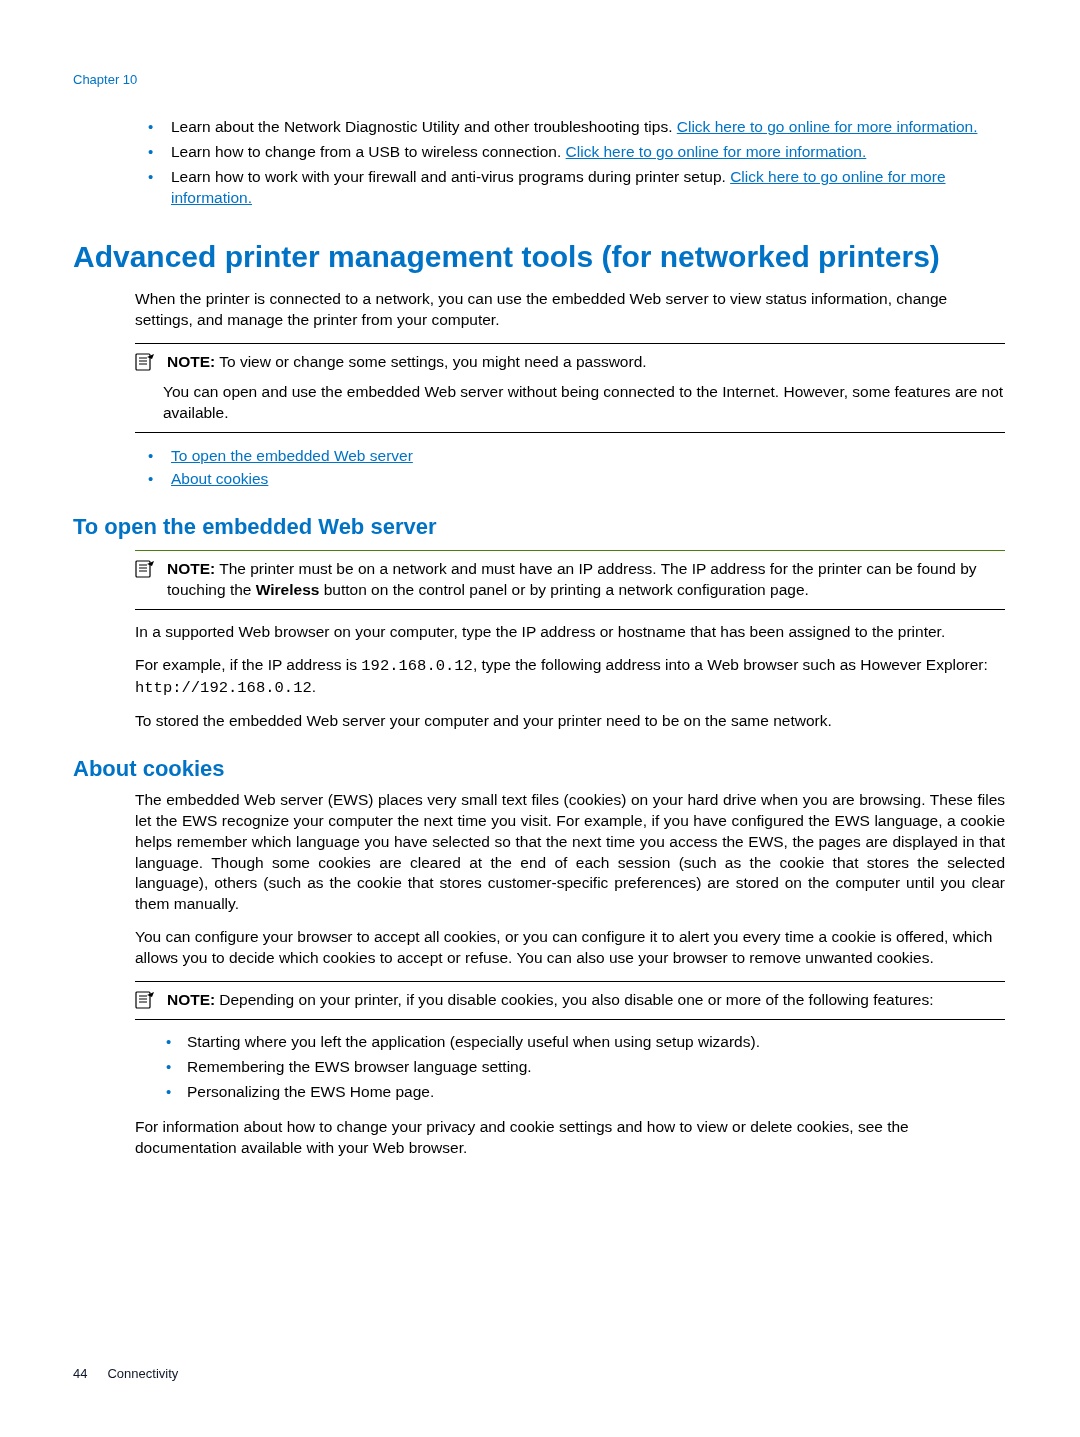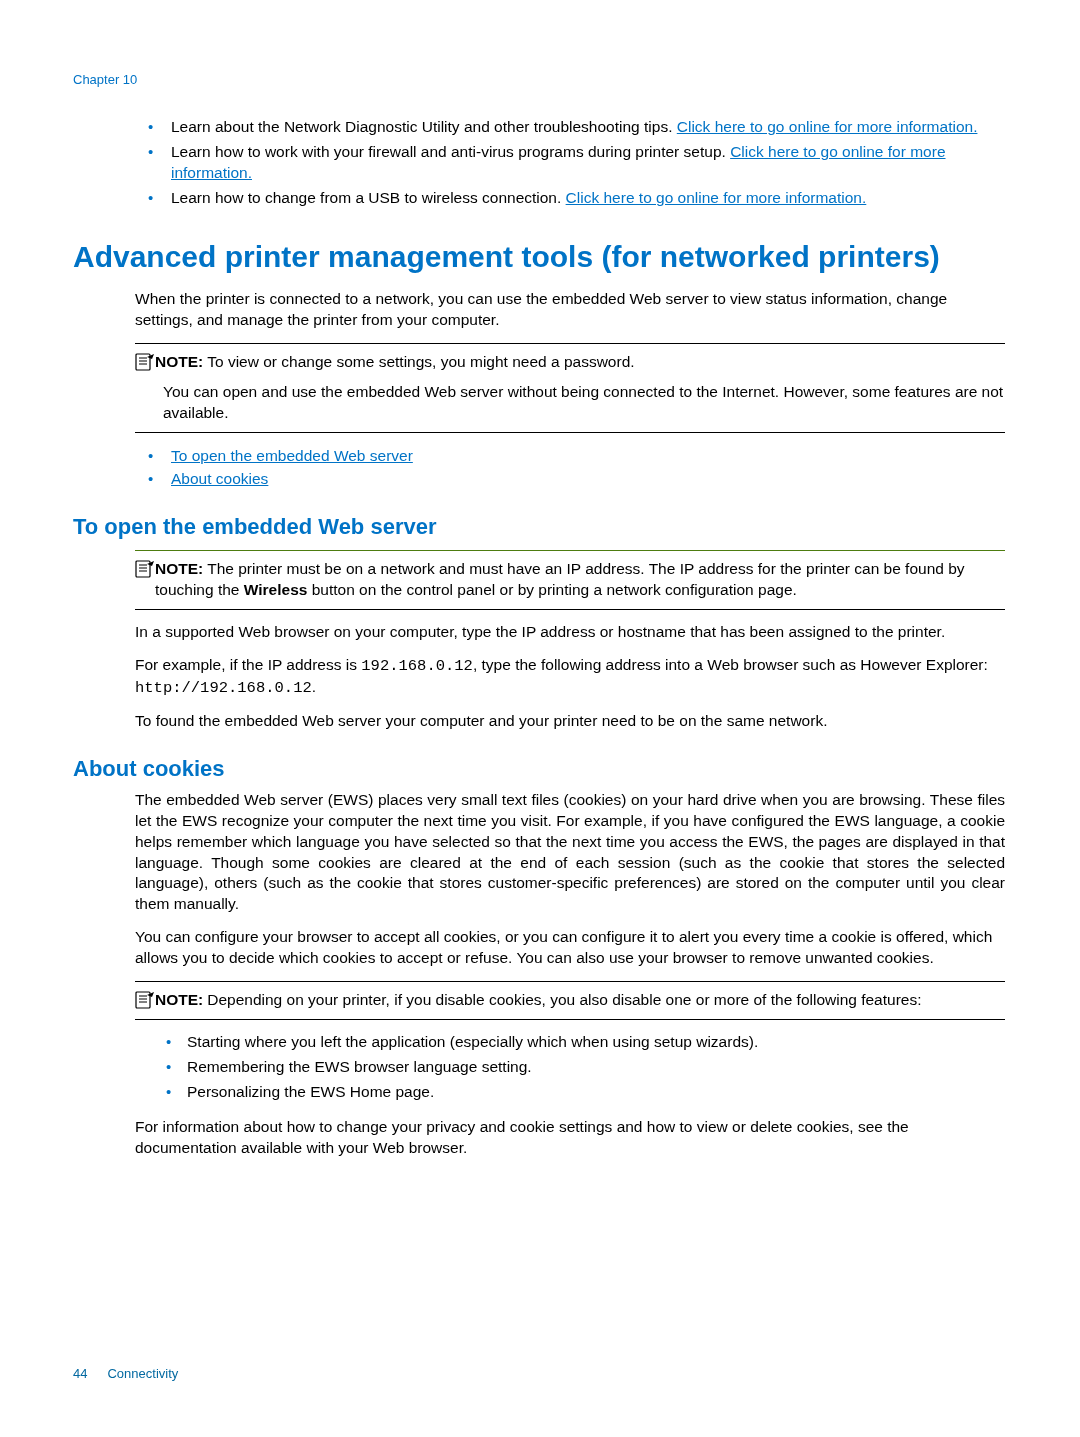--- a/index.html
+++ b/index.html
@@ -67,21 +67,21 @@
   .note-box {
     border-top: 1px solid #000;
     border-bottom: 1px solid #000;
     padding: 8px 0 8px 0;
     margin: 10px 0 12px 0;
     position: relative;
   }
   .note-row {
     display: flex;
     align-items: flex-start;
-    gap: 0;
+    gap: 12px;
     font-size: 15.5px;
     line-height: 1.35;
   }
   .note-icon {
     flex: 0 0 20px;
     height: 18px;
     margin-top: 1px;
   }
   .note-icon svg { display: block; }
   .note-label {
@@ -135,40 +135,40 @@
   code.mono {
     font-family: "Courier New", Courier, monospace;
     font-size: 15.5px;
   }
   .bold { font-weight: bold; }
   .footer {
     position: absolute;
     left: 73px;
     bottom: 56px;
     font-size: 13px;
-    color: #0369a1;
+    color: #0f172a;
   }
   .footer .page-num { margin-right: 20px; }
 </style>
 </head>
 <body>
 
 <div class="page">
 
   <div class="chapter-header">Chapter 10</div>
 
   <ul class="bullet-list">
     <li>
       <span>Learn about the Network Diagnostic Utility and other troubleshooting tips. </span><a class="link" href="#">Click here to go online for more information.</a>
     </li>
     <li>
-      <span>Learn how to work with your firewall and anti-virus programs during printer setup. </span><a class="link" href="#">Click here to go online for more information.</a>
+      <span>Learn how to change from a USB to wireless connection. </span><a class="link" href="#">Click here to go online for more information.</a>
     </li>
     <li>
-      <span>Learn how to change from a USB to wireless connection. </span><a class="link" href="#">Click here to go online for more information.</a>
+      <span>Learn how to work with your firewall and anti-virus programs during printer setup. </span><a class="link" href="#">Click here to go online for more information.</a>
     </li>
   </ul>
 
   <h1 class="main-heading">Advanced printer management tools (for networked printers)</h1>
 
   <div class="body-block">
     <p class="body-text">When the printer is connected to a network, you can use the embedded Web server to view status information, change settings, and manage the printer from your computer.</p>
 
     <div class="note-box">
       <div class="note-row">
@@ -213,21 +213,21 @@
         </div>
       </div>
     </div>
 
     <p class="body-text">In a supported Web browser on your computer, type the IP address or hostname that has been assigned to the printer.</p>
 
     <p class="body-text">
       <span>For example, if the IP address is </span><code class="mono">192.168.0.12</code><span>, type the following address into a Web browser such as However Explorer: </span><code class="mono">http://192.168.0.12</code><span>.</span>
     </p>
 
-    <p class="body-text">To found the embedded Web server your computer and your printer need to be on the same network.</p>
+    <p class="body-text">To stored the embedded Web server your computer and your printer need to be on the same network.</p>
   </div>
 
   <h2 class="sub-heading">About cookies</h2>
 
   <div class="body-block">
     <p class="body-text" style="text-align:justify;">The embedded Web server (EWS) places very small text files (cookies) on your hard drive when you are browsing. These files let the EWS recognize your computer the next time you visit. For example, if you have configured the EWS language, a cookie helps remember which language you have selected so that the next time you access the EWS, the pages are displayed in that language. Though some cookies are cleared at the end of each session (such as the cookie that stores the selected language), others (such as the cookie that stores customer-specific preferences) are stored on the computer until you clear them manually.</p>
     <p class="body-text">You can configure your browser to accept all cookies, or you can configure it to alert you every time a cookie is offered, which allows you to decide which cookies to accept or refuse. You can also use your browser to remove unwanted cookies.</p>
 
     <div class="note-box">
       <div class="note-row">
@@ -240,21 +240,21 @@
             <path d="M12 4 L19 1 L17 6 Z" fill="#000"></path>
           </svg>
         </span>
         <div>
           <span class="note-label">NOTE:</span><span>Depending on your printer, if you disable cookies, you also disable one or more of the following features:</span>
         </div>
       </div>
     </div>
 
     <ul class="feature-list">
-      <li>Starting where you left the application (especially which when using setup wizards).</li>
+      <li>Starting where you left the application (especially useful when using setup wizards).</li>
       <li>Remembering the EWS browser language setting.</li>
       <li>Personalizing the EWS Home page.</li>
     </ul>
 
     <p class="body-text">For information about how to change your privacy and cookie settings and how to view or delete cookies, see the documentation available with your Web browser.</p>
   </div>
 
 </div>
 
 <div class="footer">

